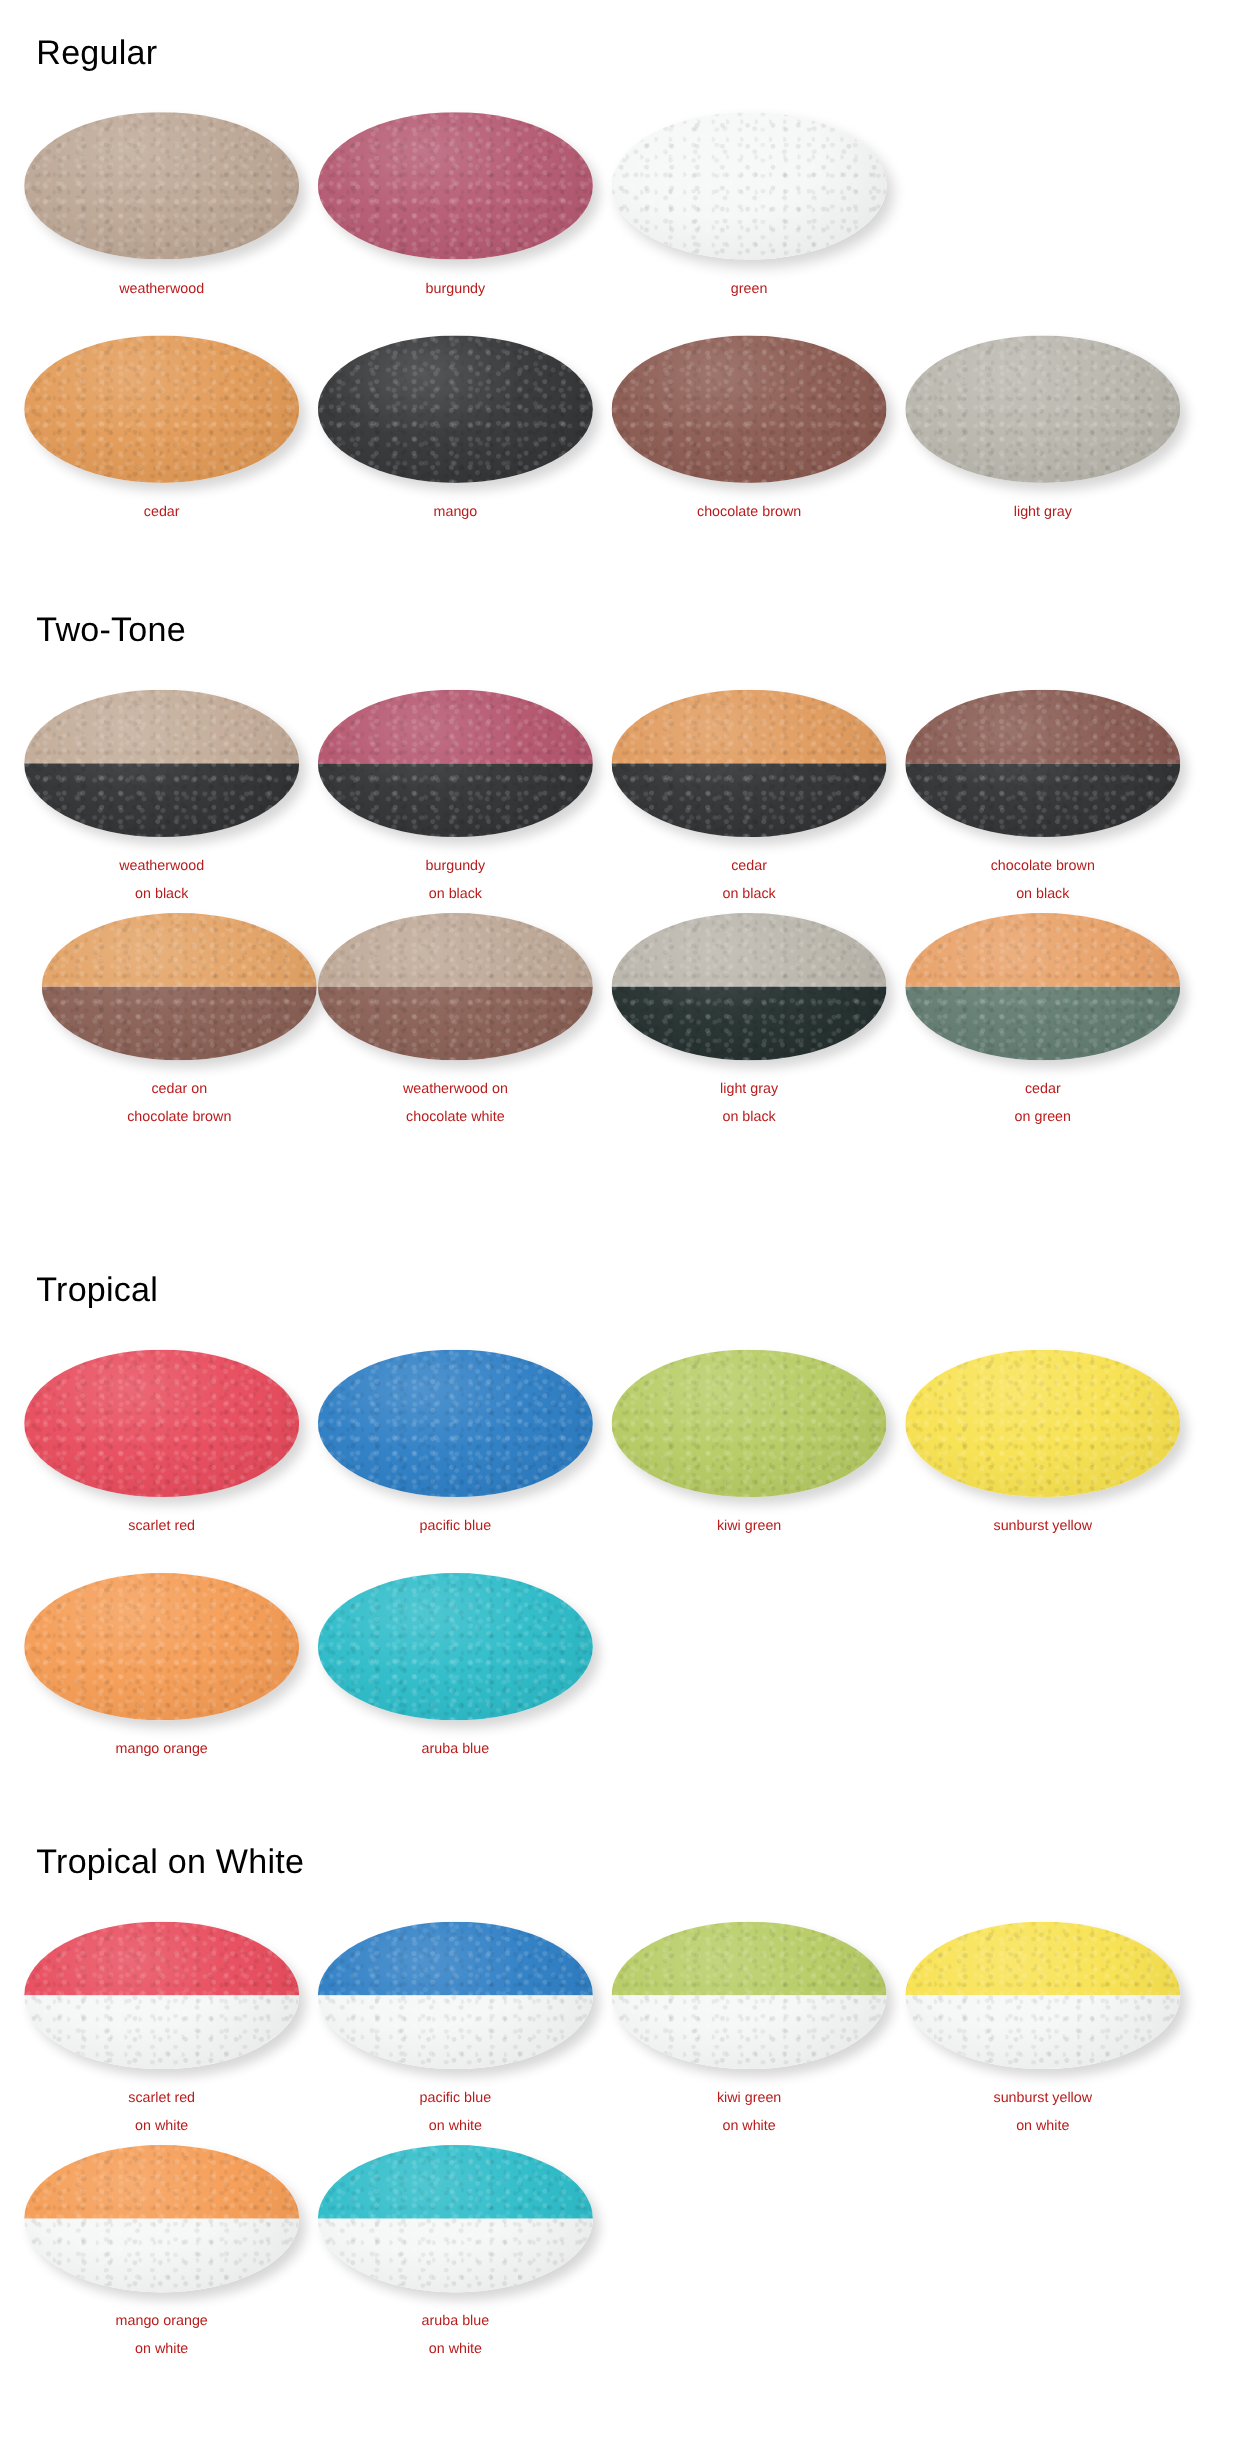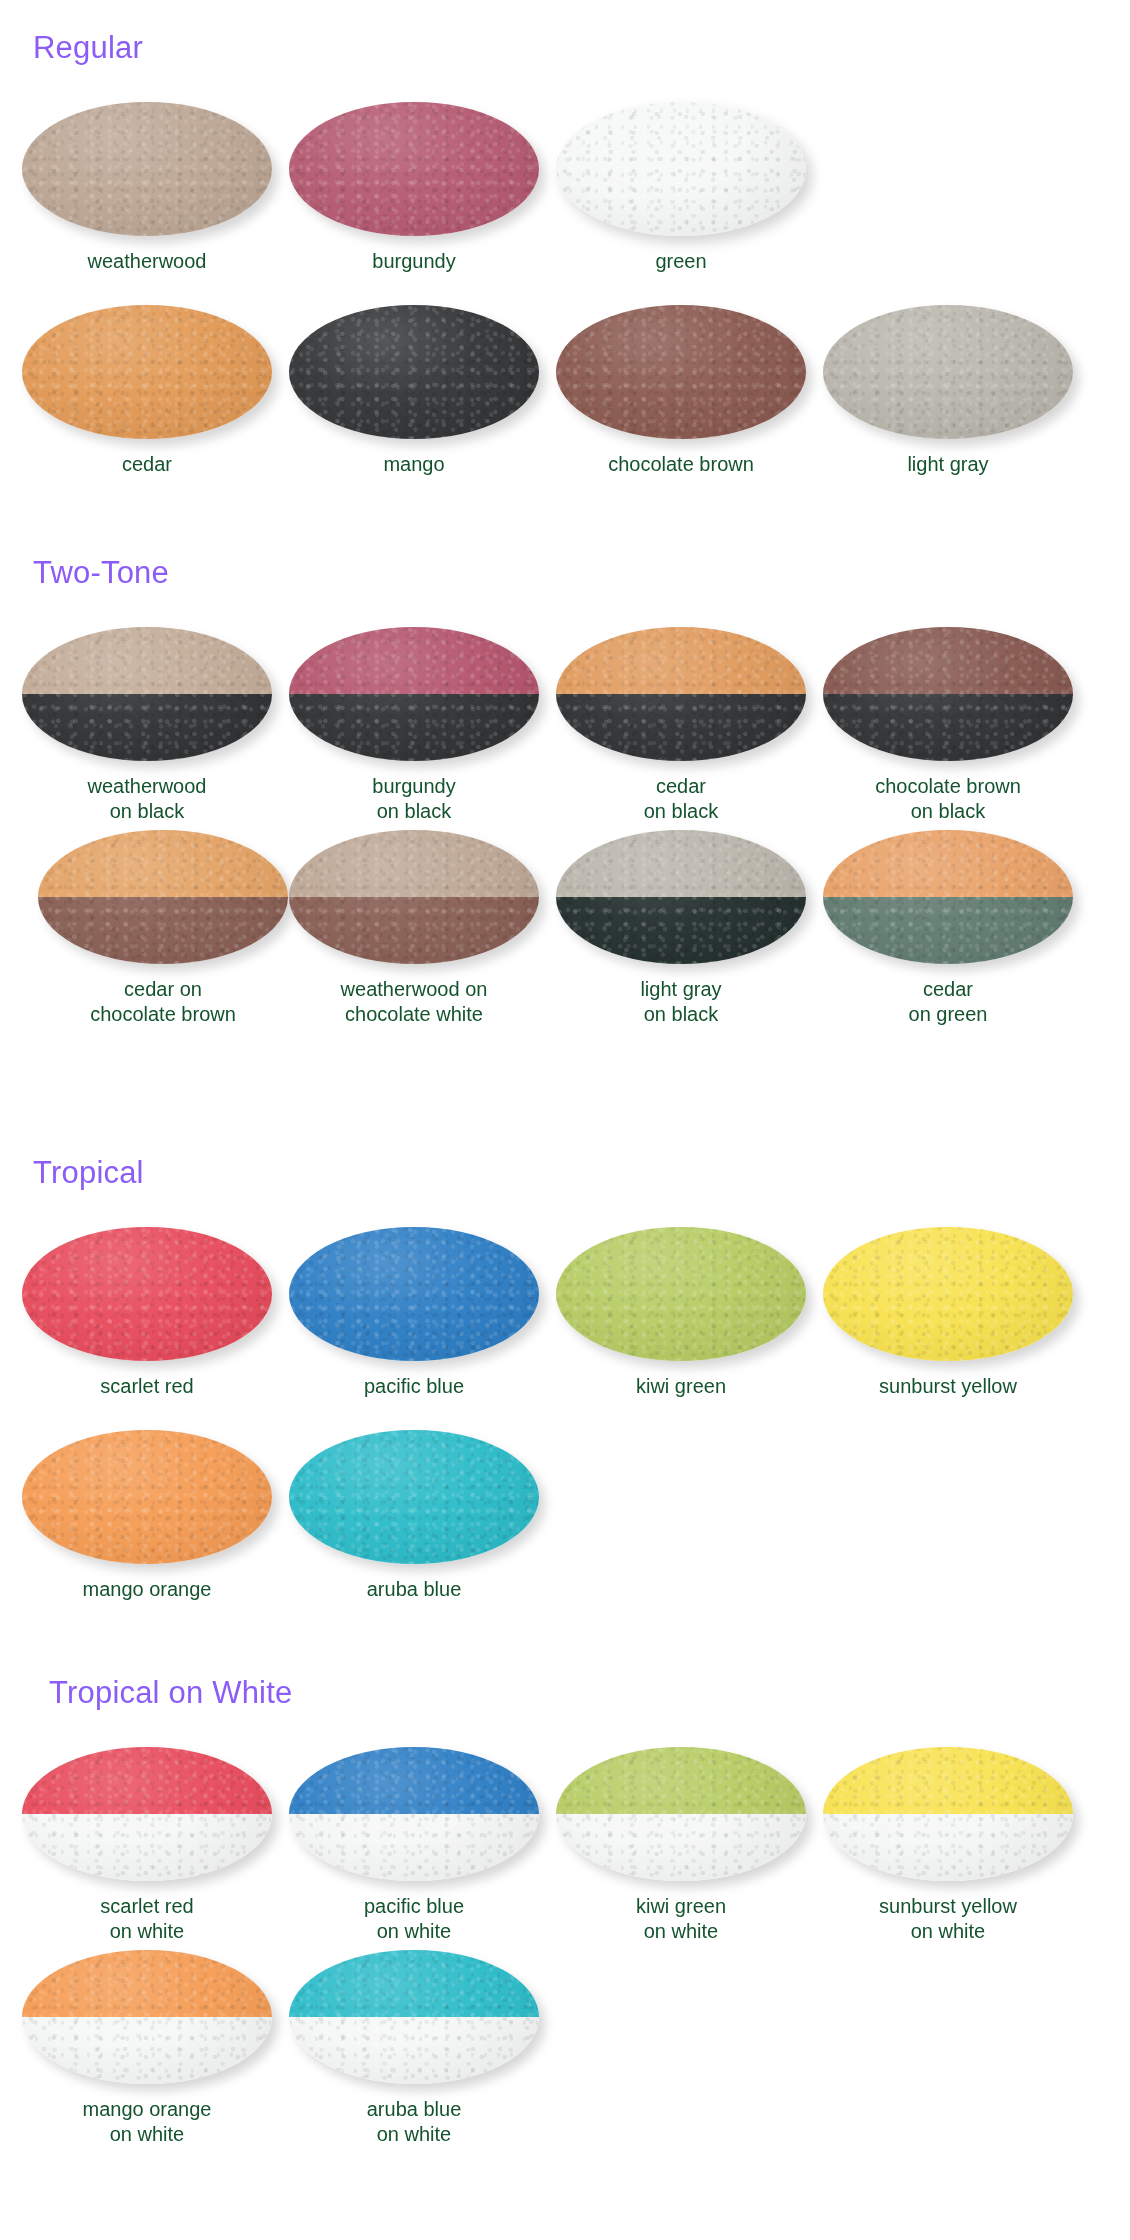--- a/index.html
+++ b/index.html
@@ -14,21 +14,21 @@
     position: relative;
     width: 1130px; height: 2240px;
     background: #ffffff;
   }
   .section { position: absolute; left: 0; width: 1130px; }
   .section-title {
     position: absolute;
     left: 33px;
     font-size: 31px;
     font-weight: 400;
-    color: #8b5cf6;
+    color: #000000;
     letter-spacing: 0.2px;
     white-space: nowrap;
   }
   .cell {
     position: absolute;
     width: 268px;
     text-align: center;
   }
   .swatch-wrap {
     position: relative;
@@ -74,23 +74,23 @@
   }
   .swatch .sheen {
     position: absolute;
     inset: 0;
     pointer-events: none;
     background: radial-gradient(ellipse at 38% 26%, rgba(255,255,255,0.17) 0%, rgba(255,255,255,0.04) 42%, rgba(0,0,0,0.05) 82%, rgba(0,0,0,0.10) 100%);
   }
   .swatch.white-swatch { box-shadow: 6px 7px 13px rgba(0,0,0,0.17); }
   .label {
     margin-top: 13px;
-    font-size: 20px;
+    font-size: 13px;
     line-height: 25px;
-    color: #14532d;
+    color: #b91c1c;
     font-weight: 400;
     white-space: pre-line;
   }
 </style>
 </head>
 <body>
 
 <div class="page">
   <div id="sections-root">
       <div class="section" style="top: 30px; height: 520px;">
@@ -322,21 +322,21 @@
             <div class="swatch single">
               <div class="half top" style="background: rgb(44, 188, 201);"></div>
               <div class="tex"></div>
               <div class="sheen"></div>
             </div>
           </div>
           <div class="label">aruba blue</div>
         </div>
       </div>
       <div class="section" style="top: 1675px; height: 520px;">
-        <div class="section-title" style="top: 0px; margin-left: 16px;">Tropical on White</div>
+        <div class="section-title" style="top: 0px;">Tropical on White</div>
         <div class="cell" style="left: 13px; top: 72px;">
           <div class="swatch-wrap">
             <div class="swatch two">
               <div class="half top" style="background: rgb(232, 75, 92);"></div>
               <div class="half bottom" style="background: rgb(246, 247, 247);"></div>
               <div class="tex"></div>
               <div class="sheen"></div>
             </div>
           </div>
           <div class="label">scarlet red

